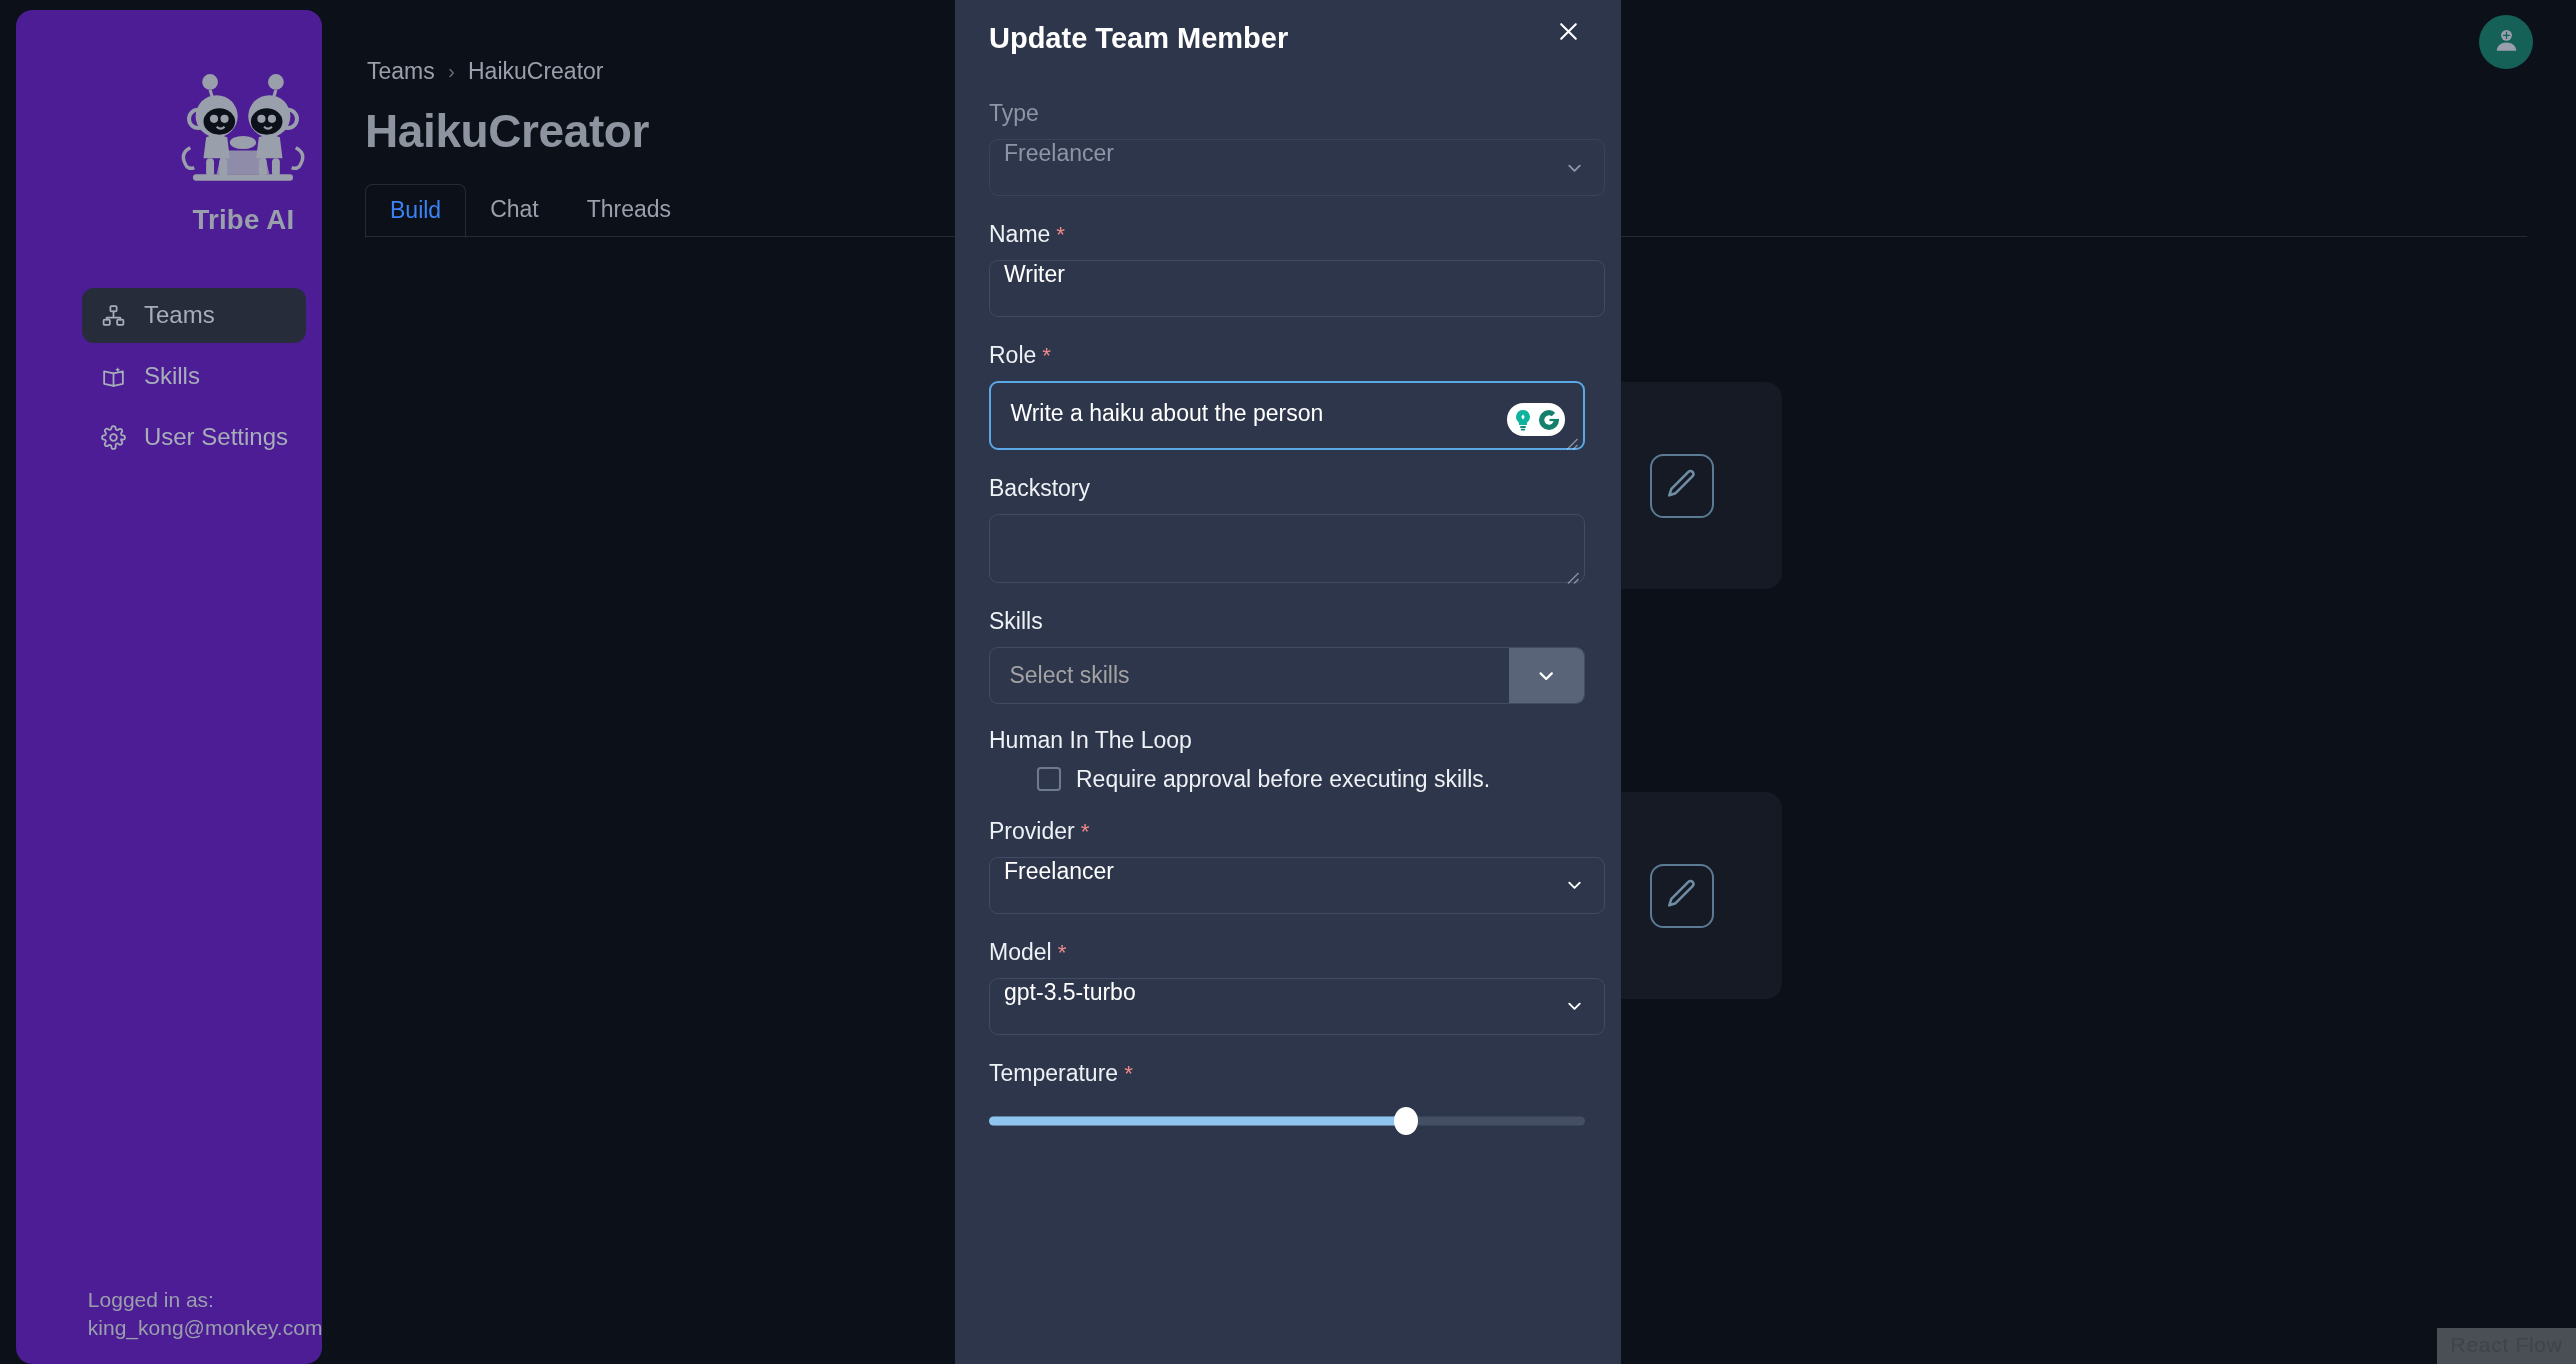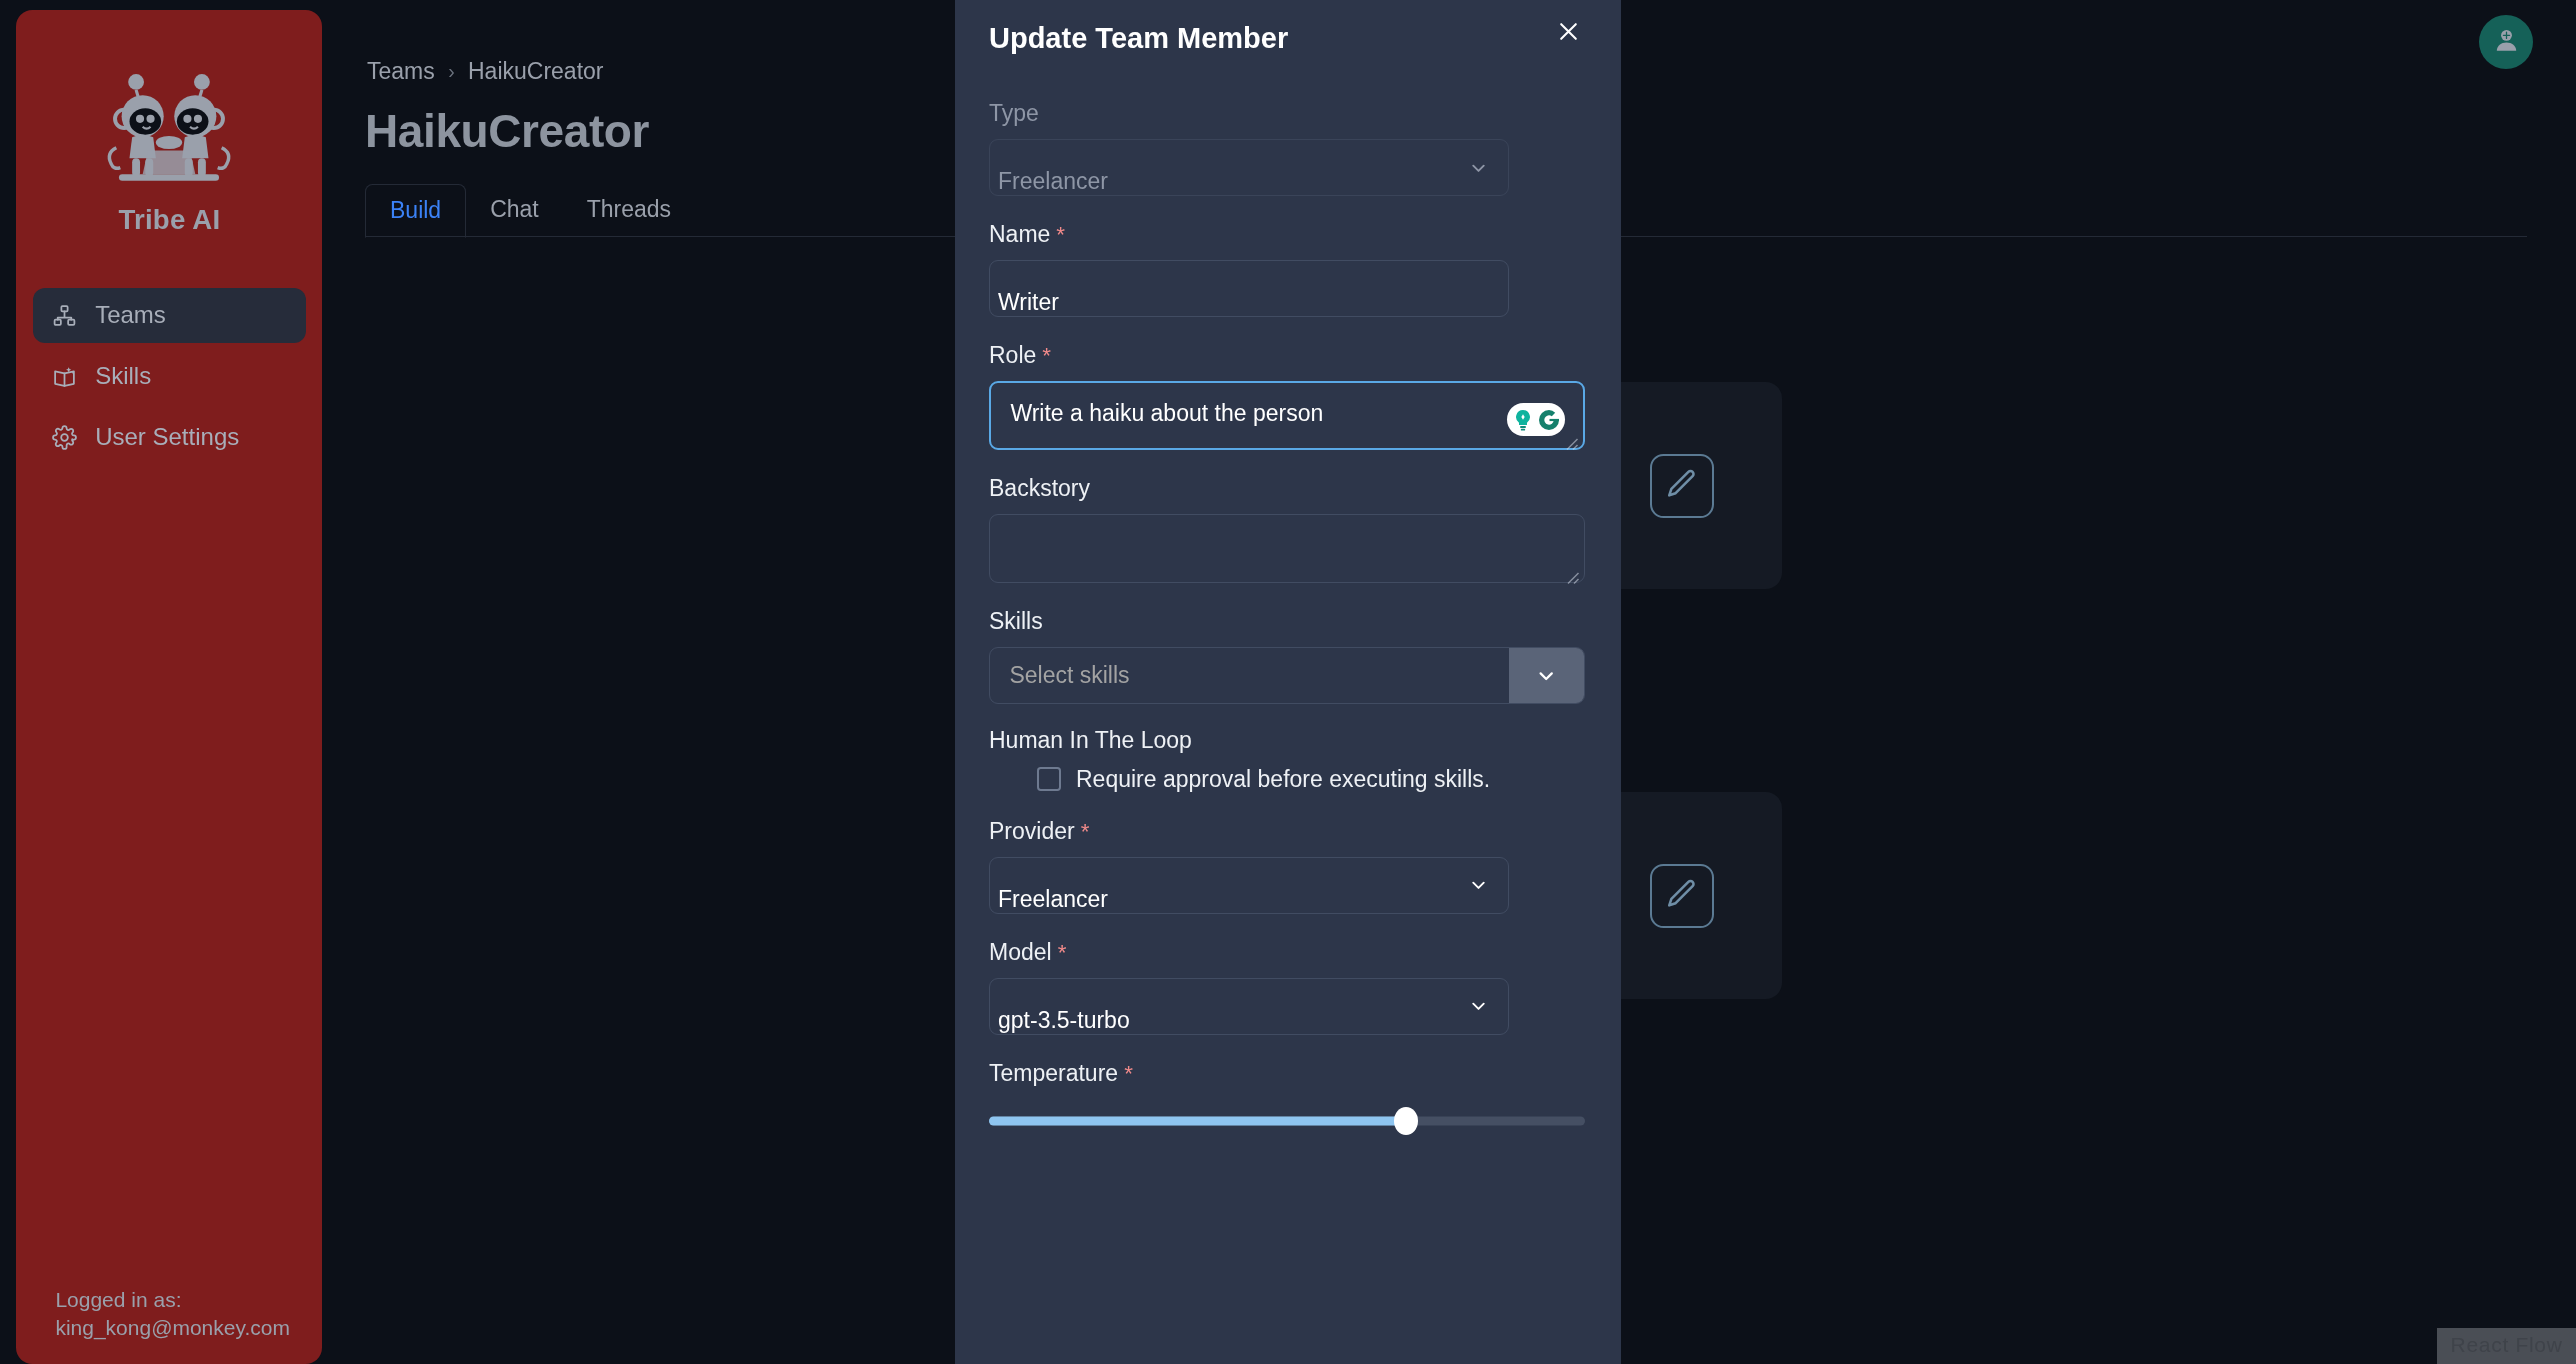--- a/index.html
+++ b/index.html
@@ -8,23 +8,23 @@
     background: #0c1018;
     font-family: "Liberation Sans", sans-serif;
     overflow: hidden;
   }
   #app { position: relative; width: 2576px; height: 1364px; }
 
   
   .sidebar {
     position: absolute; left: 16.4px; top: 10.4px;
     width: 306px; height: 1354px;
-    background: #7f1d1d;
+    background: #4c1d95;
     border-radius: 16.4px;
-    display: flex; flex-direction: column;
+    display: flex; flex-direction: column; align-items: flex-end;
   }
   .logo-wrap {
     padding-top: 43px; display: flex; flex-direction: column;
     align-items: center;
   }
   .logo-mark { width: 158px; height: 146px; }
   .logo-text {
     margin-top: 4.5px; font-size: 27.6px; font-weight: 700;
     color: #9aa0ab; letter-spacing: 0.2px;
   }
@@ -126,23 +126,23 @@
 
   .field { margin-bottom: 0; }
   .lbl {
     font-size: 23px; color: #eef1f5; font-weight: 400;
     margin-bottom: 12px; display: flex; align-items: baseline; gap: 6px;
   }
   .lbl.muted { color: #8e96a6; }
   .req { color: #f08a8a; font-size: 22.4px; }
 
   .control {
-    width: 520px; height: 57px; border-radius: 9px;
+    width: 616px; height: 57px; border-radius: 9px;
     border: 1.5px solid #414c62; background: transparent;
-    display: flex; align-items: flex-end; padding: 0 8px;
+    display: flex; align-items: flex-start; padding: 0 14px;
     font-size: 23px; color: #ffffff; position: relative;
   }
   .control.disabled { color: #8e96a6; border-color: #3a4459; }
   .control .chev {
     position: absolute; right: 18px; top: 50%; transform: translateY(-50%);
     width: 22.4px; height: 22.4px; display: flex; align-items: center; justify-content: center;
   }
   .control .chev svg { width: 21px; height: 21px; }
 
   .ta {

